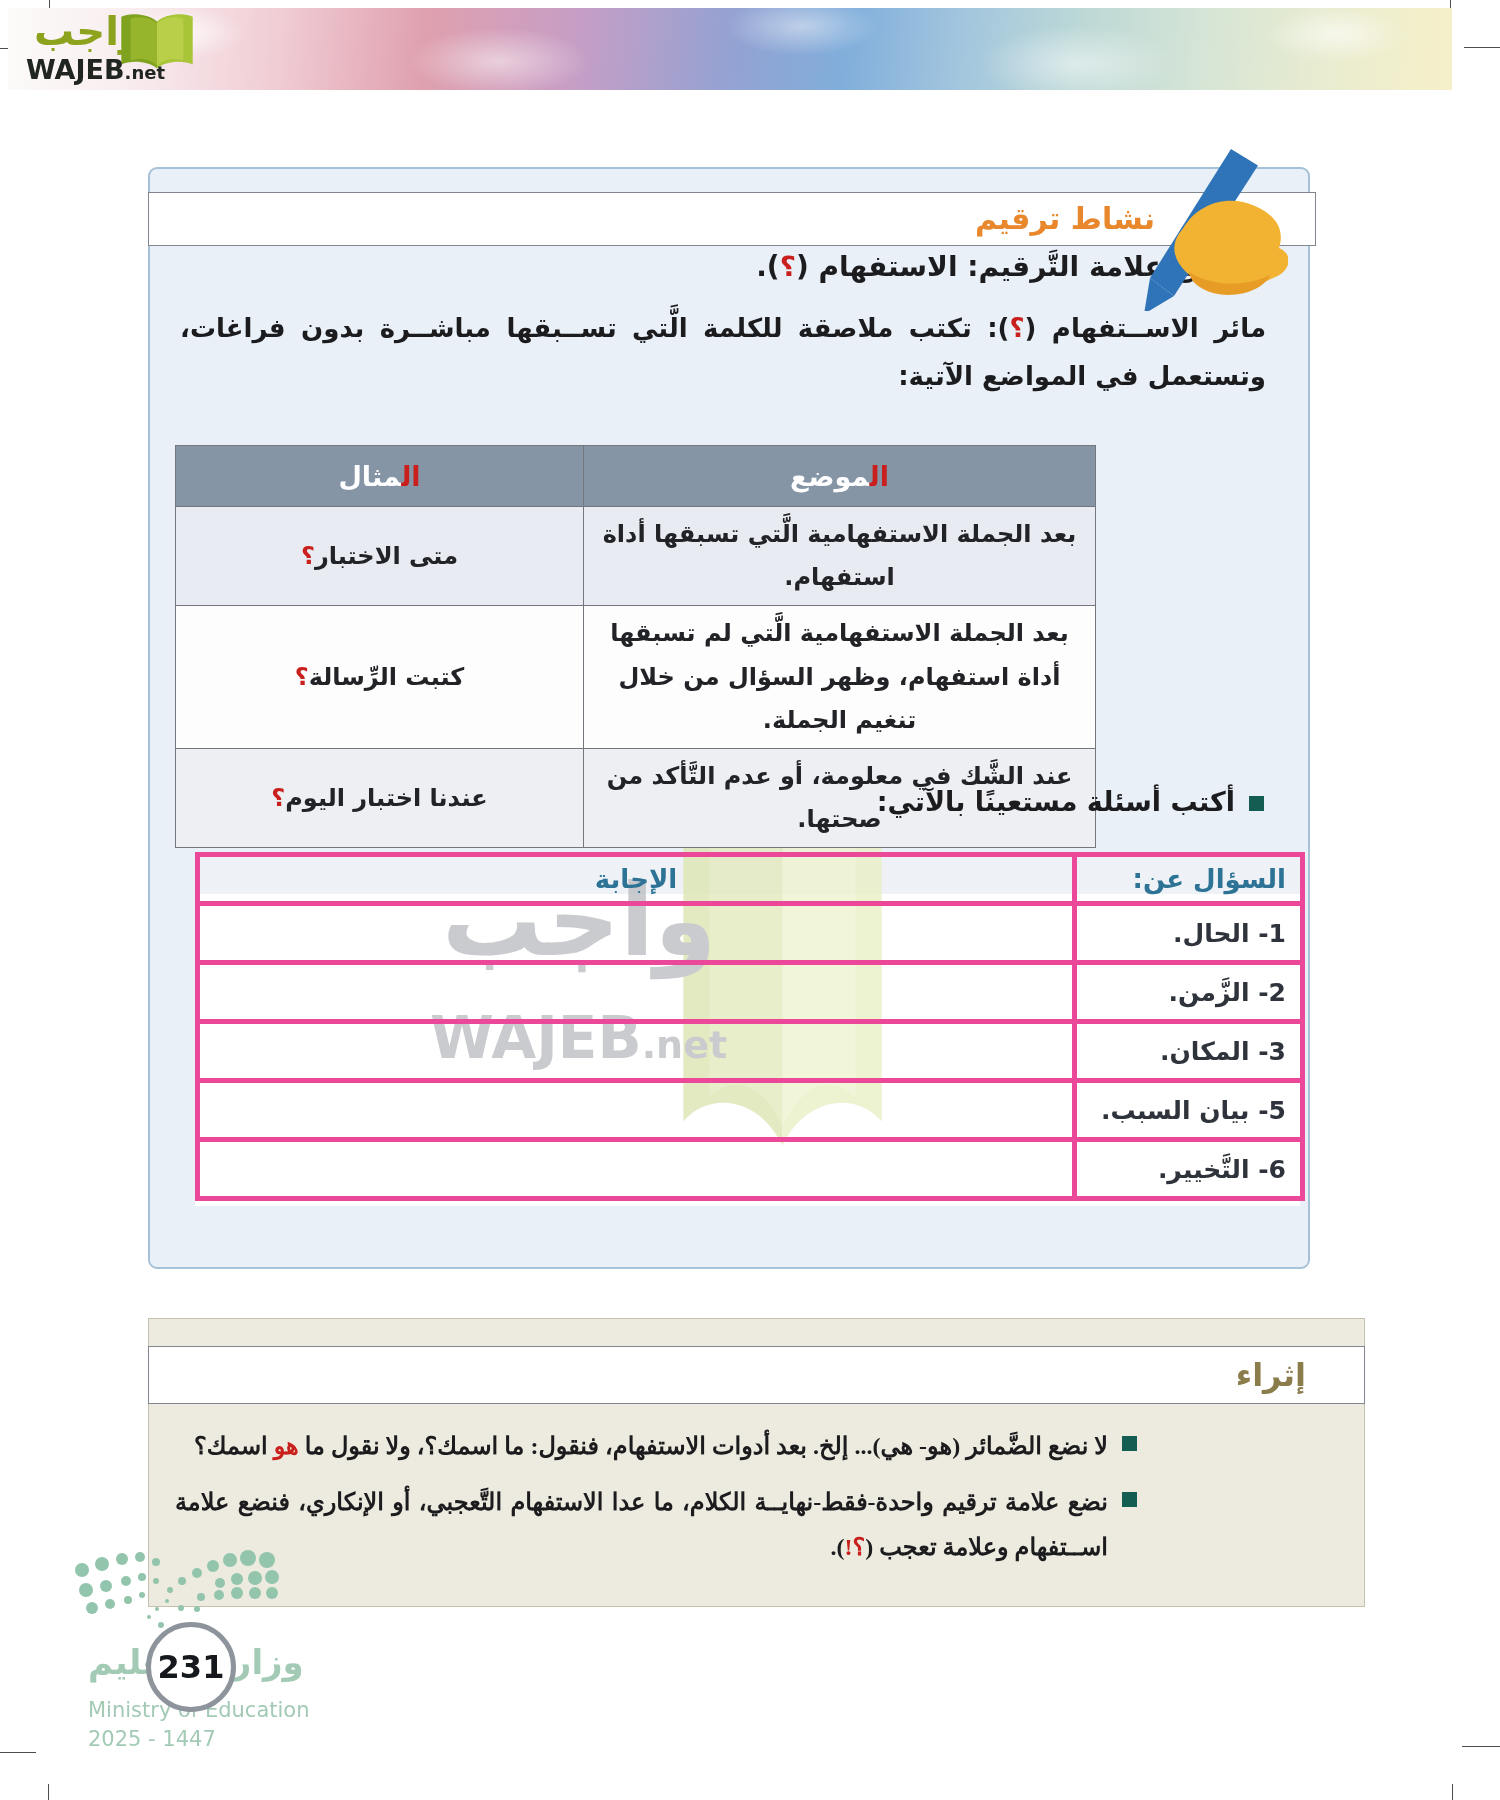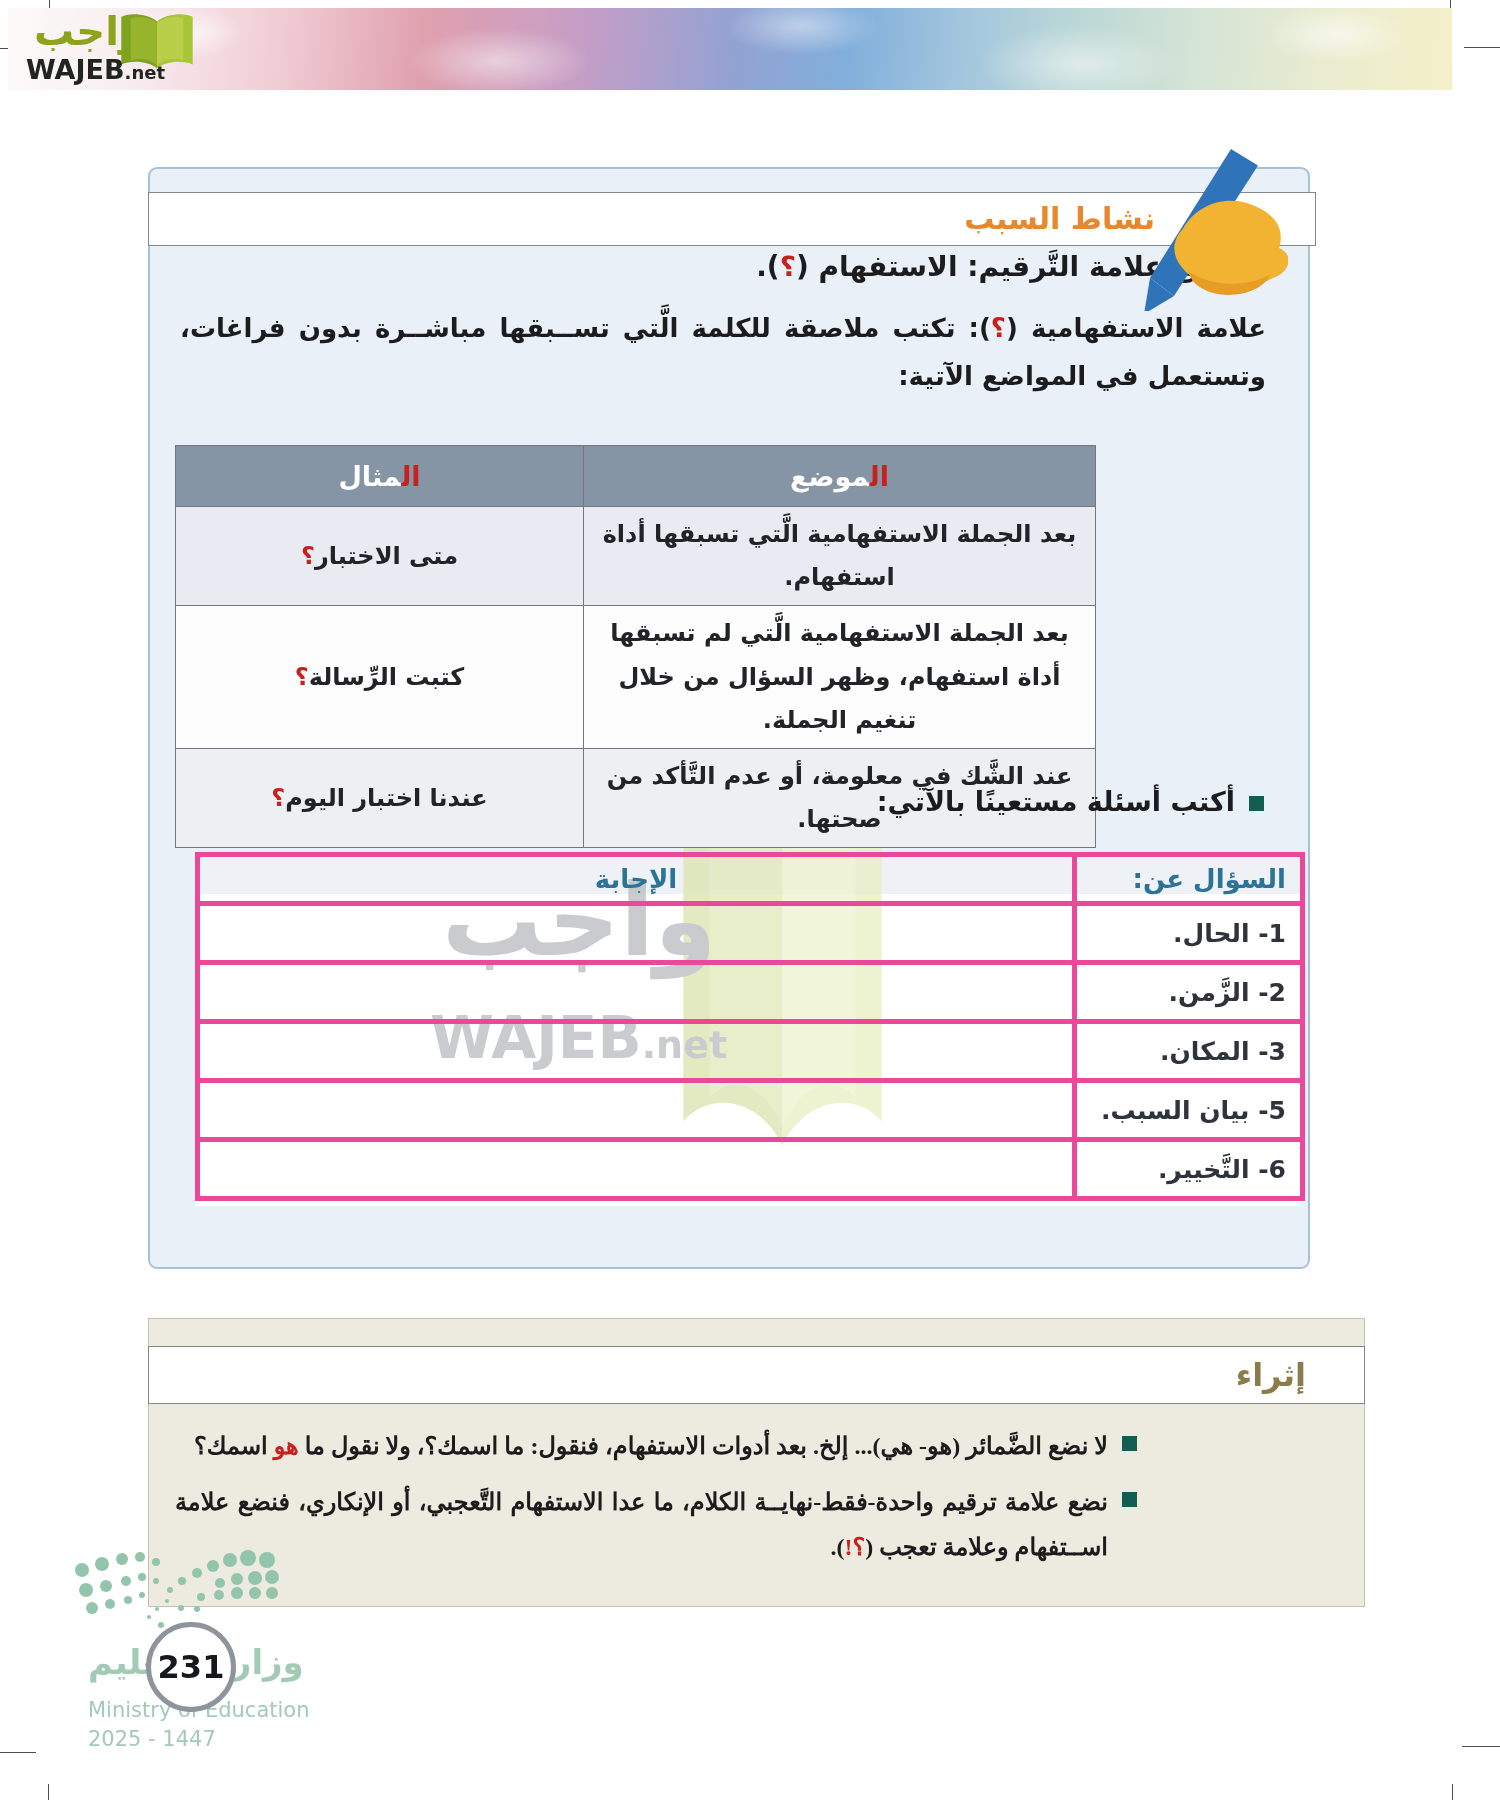--- a/index.html
+++ b/index.html
@@ -155,36 +155,36 @@
       <path d="M45 10 C54 2 74 0 83 5 L83 56 C73 51 54 52 45 60 Z" fill="#a8c437"></path>
       <path d="M45 12 C39 6 25 4 17 7 L17 52 C27 48 38 50 45 57 Z" fill="#96b52c"></path>
       <path d="M45 12 C51 6 65 4 73 7 L73 52 C63 48 52 50 45 57 Z" fill="#b9cf4a"></path>
     </svg>
     <div class="brand-en"><span>WAJEB</span><span class="tld">.net</span></div>
   </div>
 
   <div class="main-box abs"></div>
 
   <div class="activity-strip abs">
-    <span class="activity-label">نشاط السبب</span>
+    <span class="activity-label">نشاط ترقيم</span>
   </div>
 
   <svg class="hand-icon abs" width="150" height="165" viewBox="0 0 100 110">
     <polygon points="62,2 80,13 24,100 8,88" fill="#2f74b8"></polygon>
     <polygon points="8,88 24,100 4,112" fill="#2f74b8"></polygon>
     <path d="M30 55 C40 38 60 32 78 40 C92 46 98 56 94 68 C104 72 102 84 90 88 C70 98 44 96 32 84 C22 74 22 64 30 55 Z" fill="#f2b232"></path>
     <path d="M34 84 C50 94 72 94 88 86 C84 96 66 102 50 98 C40 95 35 90 34 84 Z" fill="#e79c26"></path>
   </svg>
 
   <div class="activity-title abs" dir="rtl">
     <span>مواضع علامة التَّرقيم: الاستفهام (</span><span class="red">؟</span><span>).</span>
   </div>
 
   <div class="activity-intro abs" dir="rtl">
-    <span>علامة الاستفهامية (</span><span class="red">؟</span><span>): تكتب ملاصقة للكلمة الَّتي تســبقها مباشــرة بدون فراغات، وتستعمل في المواضع الآتية:</span>
+    <span>مائر الاســتفهام (</span><span class="red">؟</span><span>): تكتب ملاصقة للكلمة الَّتي تســبقها مباشــرة بدون فراغات، وتستعمل في المواضع الآتية:</span>
   </div>
 
   <table class="usage-table" dir="rtl">
     <colgroup>
         <col style="width:512px">
         <col style="width:408px">
       </colgroup>
     <thead>
       <tr>
         <th><span class="red">ال</span><span>موضع</span></th>

